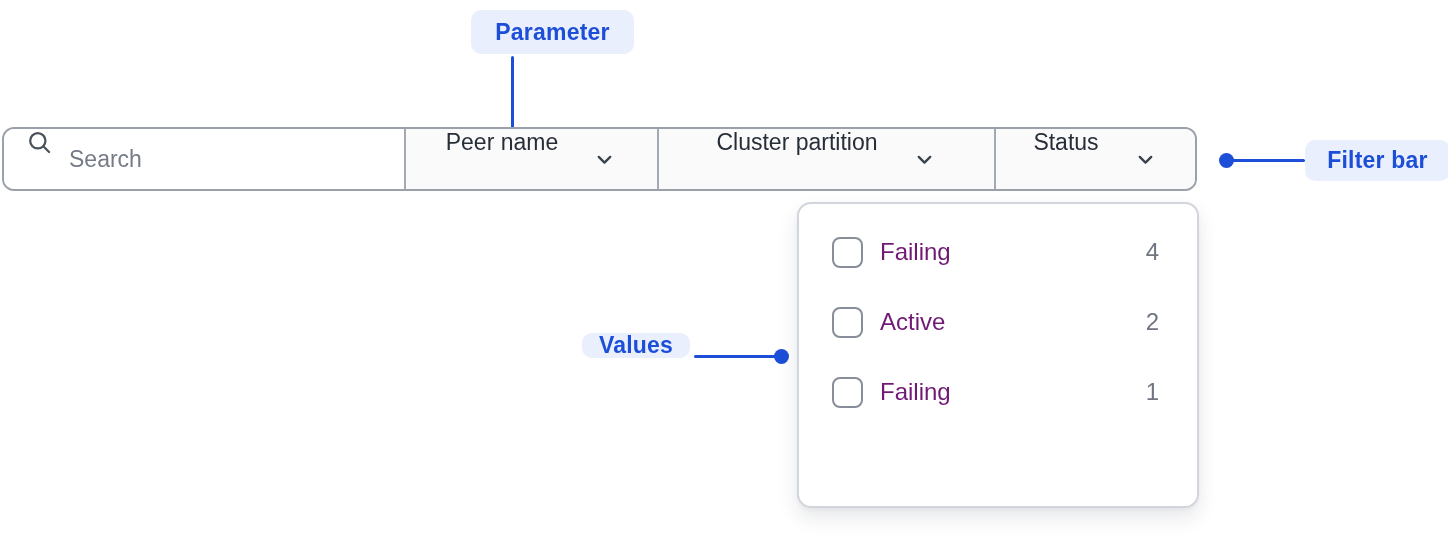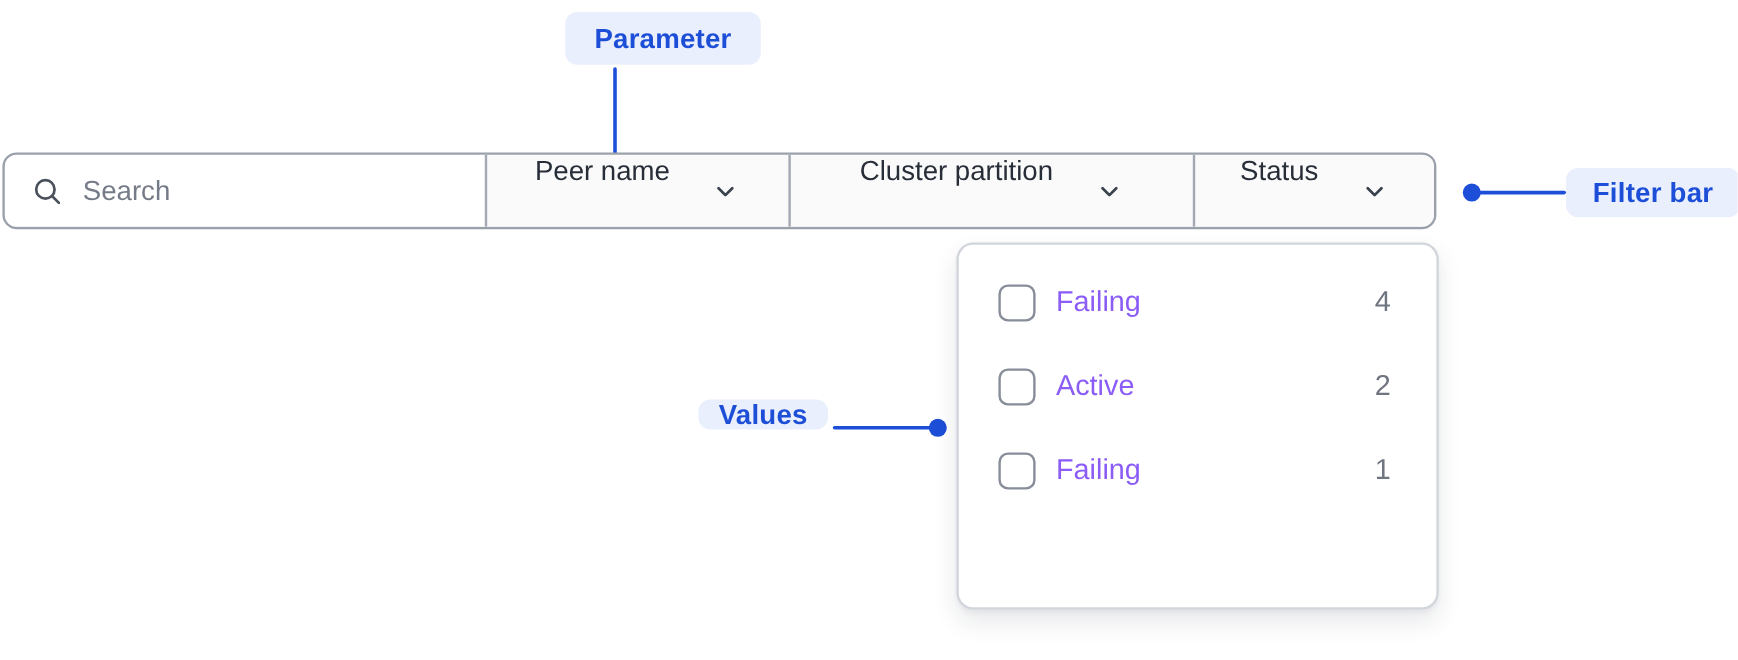--- a/index.html
+++ b/index.html
@@ -43,21 +43,21 @@
     width: 1195px; height: 64px;
     border: 2px solid #9aa1ab;
     border-radius: 12px;
     display: flex; align-items: stretch;
     overflow: hidden;
     background: #fafafb;
   }
   .search-section {
     flex: 0 0 400px;
     background: #ffffff;
-    display: flex; align-items: center;
+    display: flex; 
     padding-left: 22px;
   }
   .search-section svg { flex: 0 0 auto; }
   .search-input {
     border: none; outline: none;
     margin-left: 16px;
     font-family: inherit;
     font-size: 23px;
     color: #272e38;
     width: 330px;
@@ -98,21 +98,21 @@
   .checkbox {
     width: 31px; height: 31px;
     border: 2px solid #878e99;
     border-radius: 8px;
     background: #ffffff;
     flex: 0 0 auto;
   }
   .option-label {
     margin-left: 17px;
     font-size: 24px;
-    color: #8b5cf6;
+    color: #701a75;
   }
   .option-count {
     margin-left: auto;
     font-size: 24px;
     color: #6f7581;
   }
 </style>
 </head>
 <body>
 

